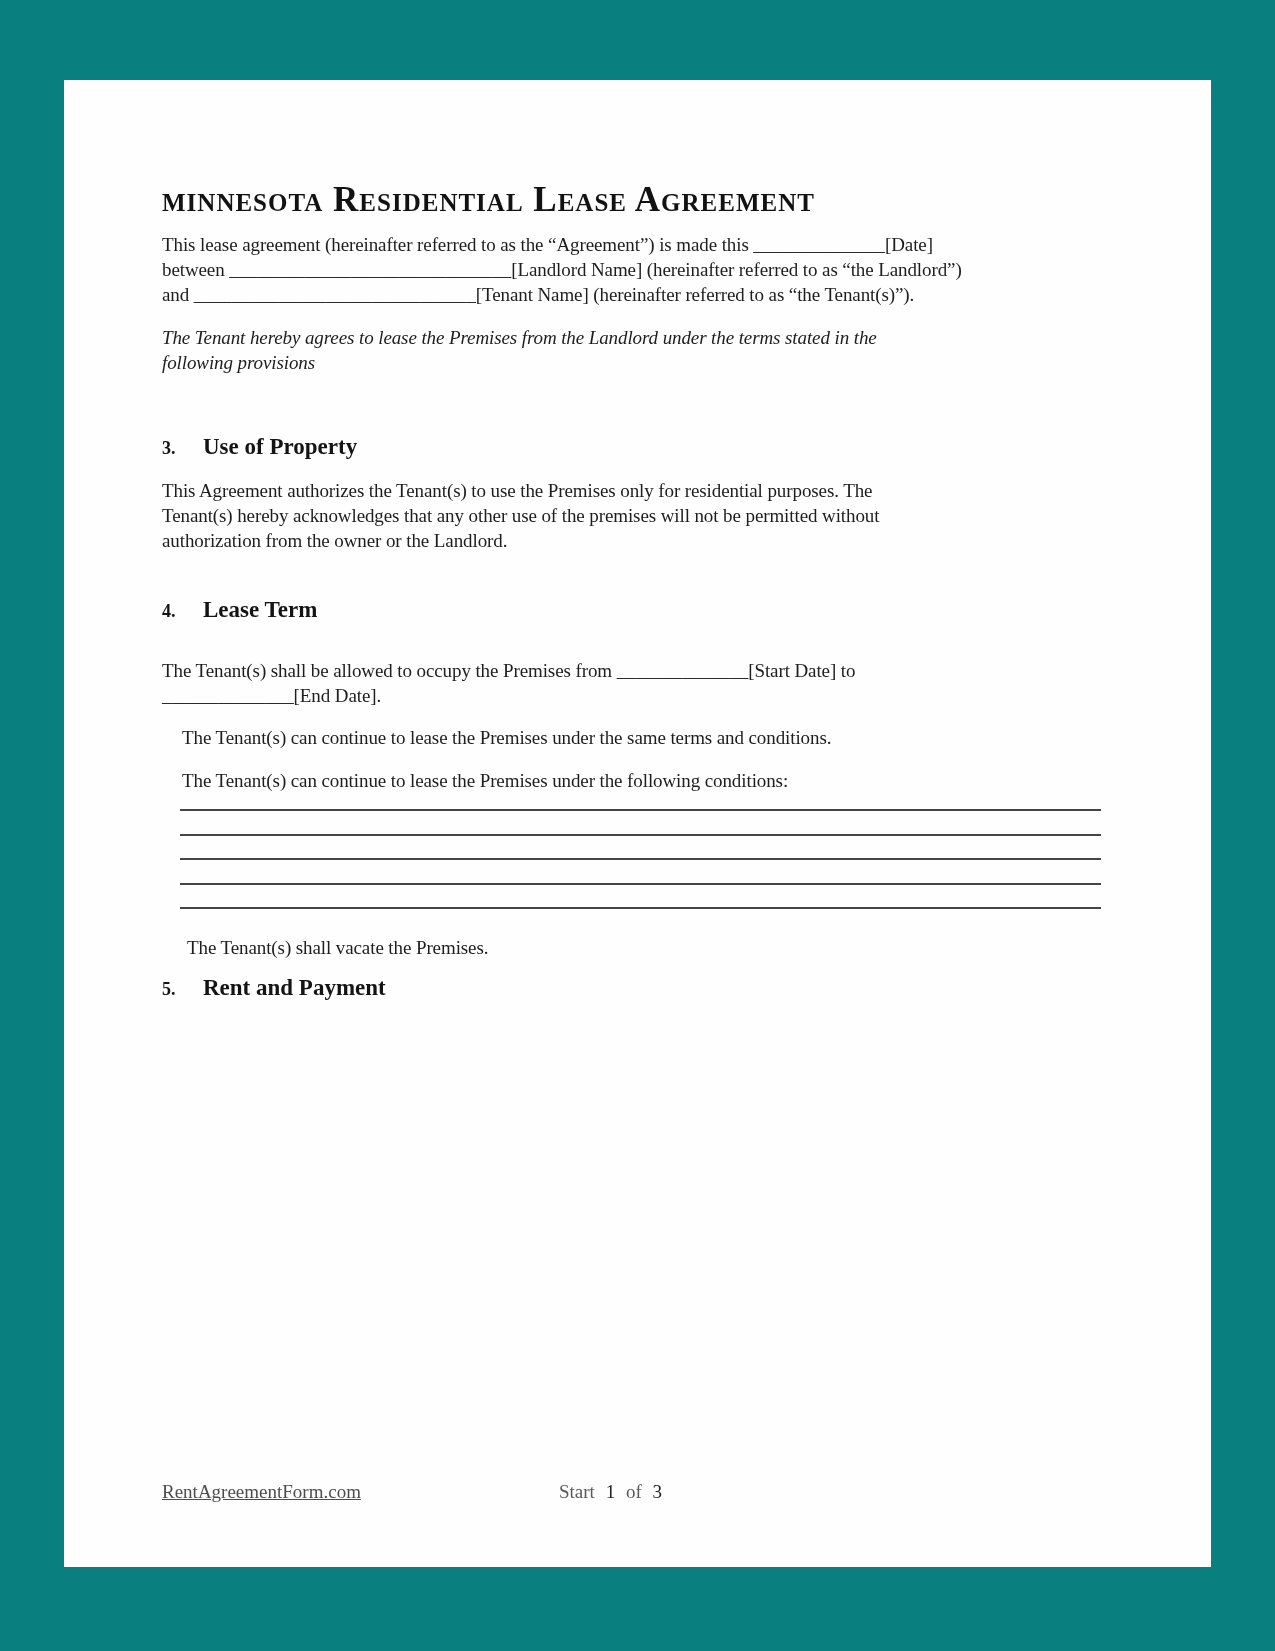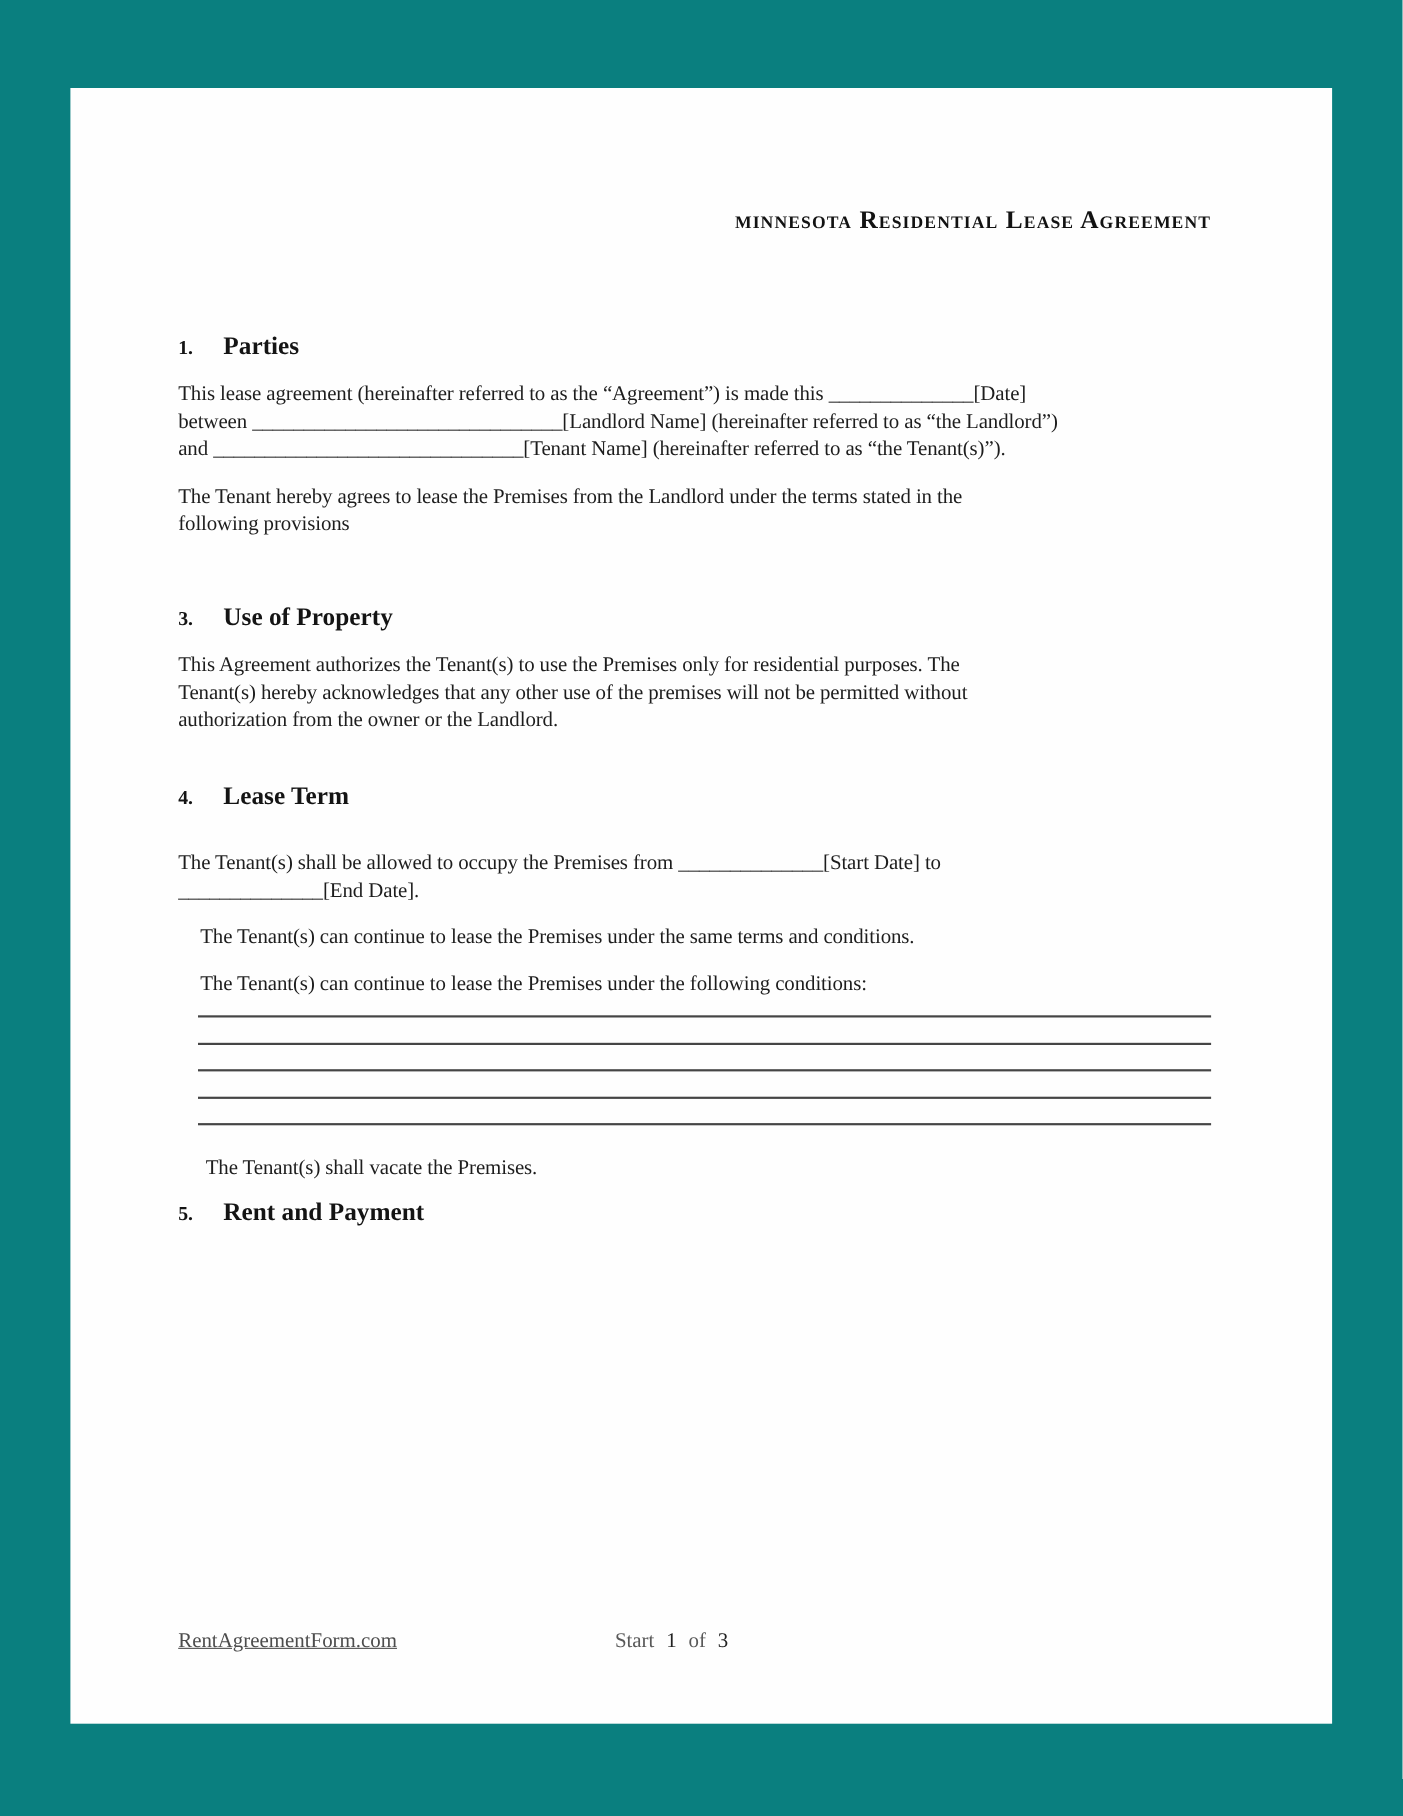--- a/index.html
+++ b/index.html
@@ -11,22 +11,22 @@
   }
   .page {
     position:absolute; left:64px; top:80px;
     width:1147px; height:1487px;
     background:#fefefe;
     box-sizing:border-box;
     padding:0 110px 0 98px;
   }
   .doc-title {
     margin:103px 0 0 0;
-    text-align:right;
-    font-size:23px; font-weight:bold;
+    text-align:left;
+    font-size:35px; font-weight:bold;
     font-variant:small-caps;
     letter-spacing:1px;
     line-height:34px;
     color:#121212;
   }
   .sec-head {
     font-size:23px; font-weight:bold;
     line-height:30px; color:#141414;
   }
   .sec-head .num {
@@ -58,21 +58,21 @@
     color:#4d4d4d;
     cursor:pointer;
   }
   .page-info { position:absolute; left:397px; top:0; }
   .page-info .lbl { color:#595959; }
   .page-info .val { color:#222222; }
   .page-info span + span { margin-left:6px; }
   
   .mt-s1h { margin-top:83px; }
   .mt-s1p1 { margin-top:15px; }
-  .mt-s1p2 { margin-top:18px; }
+  .mt-s1p2 { margin-top:18px;font-style:italic; }
   .mt-s2h { margin-top:59px; }
   .mt-s2p1 { margin-top:16px; }
   .mt-s2p2 { margin-top:20px; }
   .mt-s3h { margin-top:57px; }
   .mt-s3p1 { margin-top:15px; }
   .mt-s4h { margin-top:42px; }
   .mt-s4p1 { margin-top:32px; }
   .mt-s4p2 { margin-top:59px; }
   .mt-opt1 { margin-top:17px; }
   .mt-opt2 { margin-top:18px; }
@@ -80,23 +80,20 @@
   .mt-s5h { margin-top:13px; }
 </style>
 </head>
 <body>
 
 <div class="page">
 
   <div class="doc-title">minnesota Residential Lease Agreement</div>
 
   <div>
-    <div class="sec-head mt-s1h">
-      <span class="num">1.</span><span>Parties</span>
-    </div>
     <p class="para mt-s1p1">This lease agreement (hereinafter referred to as the “Agreement”) is made this ______________[Date]
 between ______________________________[Landlord Name] (hereinafter referred to as “the Landlord”)
 and ______________________________[Tenant Name] (hereinafter referred to as “the Tenant(s)”).</p>
     <p class="para mt-s1p2">The Tenant hereby agrees to lease the Premises from the Landlord under the terms stated in the
 following provisions</p>
   </div>
 
 
   <div>
     <div class="sec-head mt-s3h">

